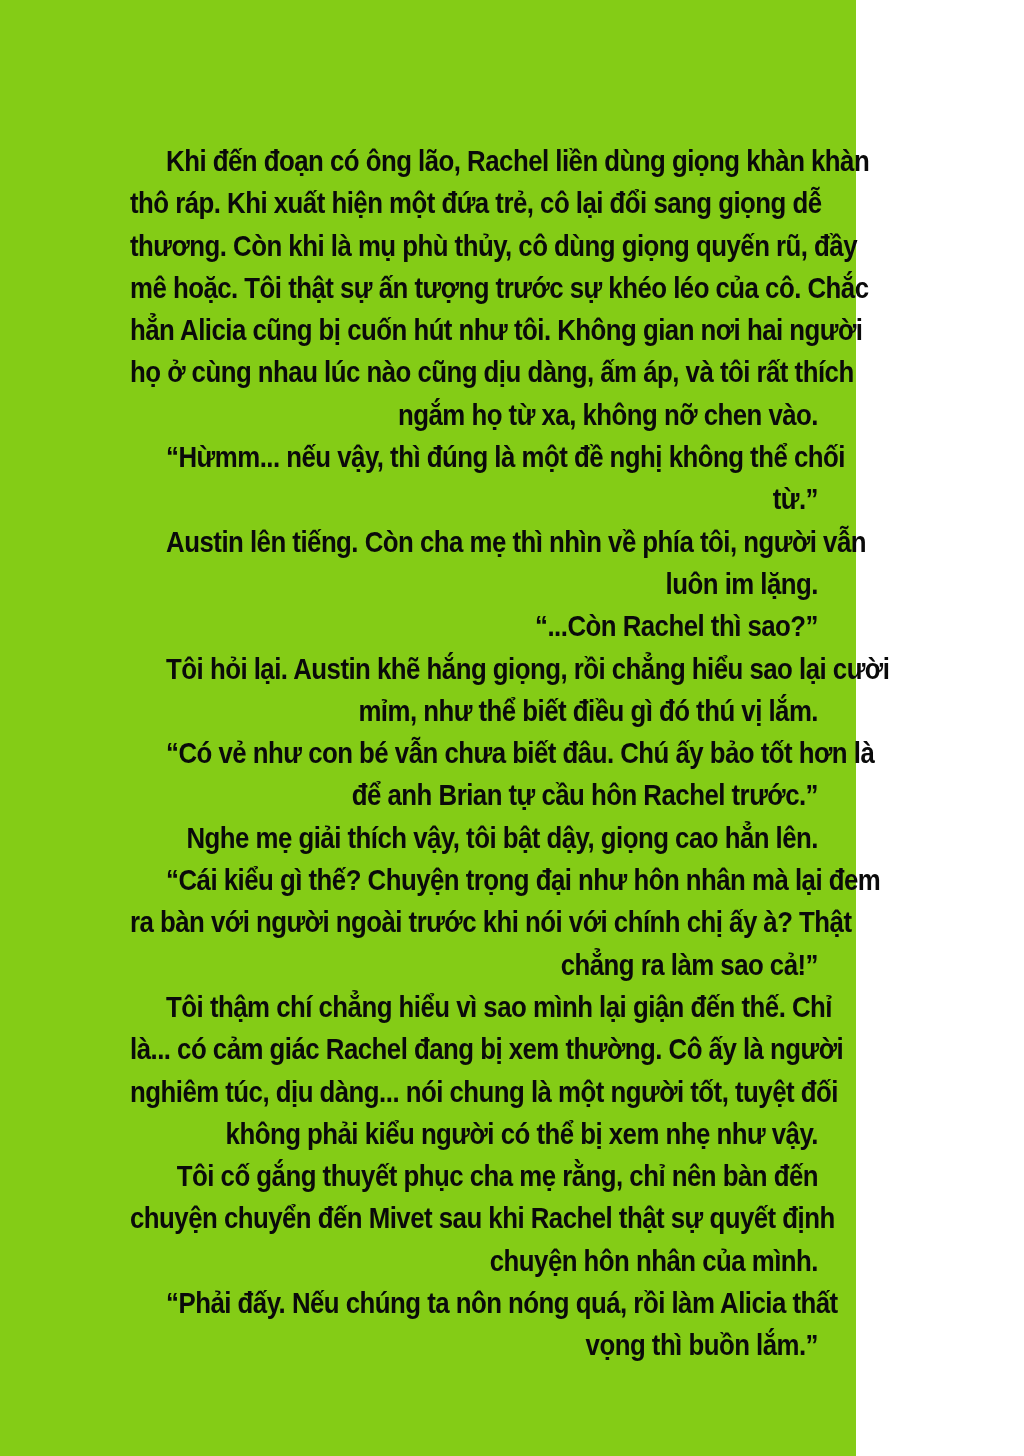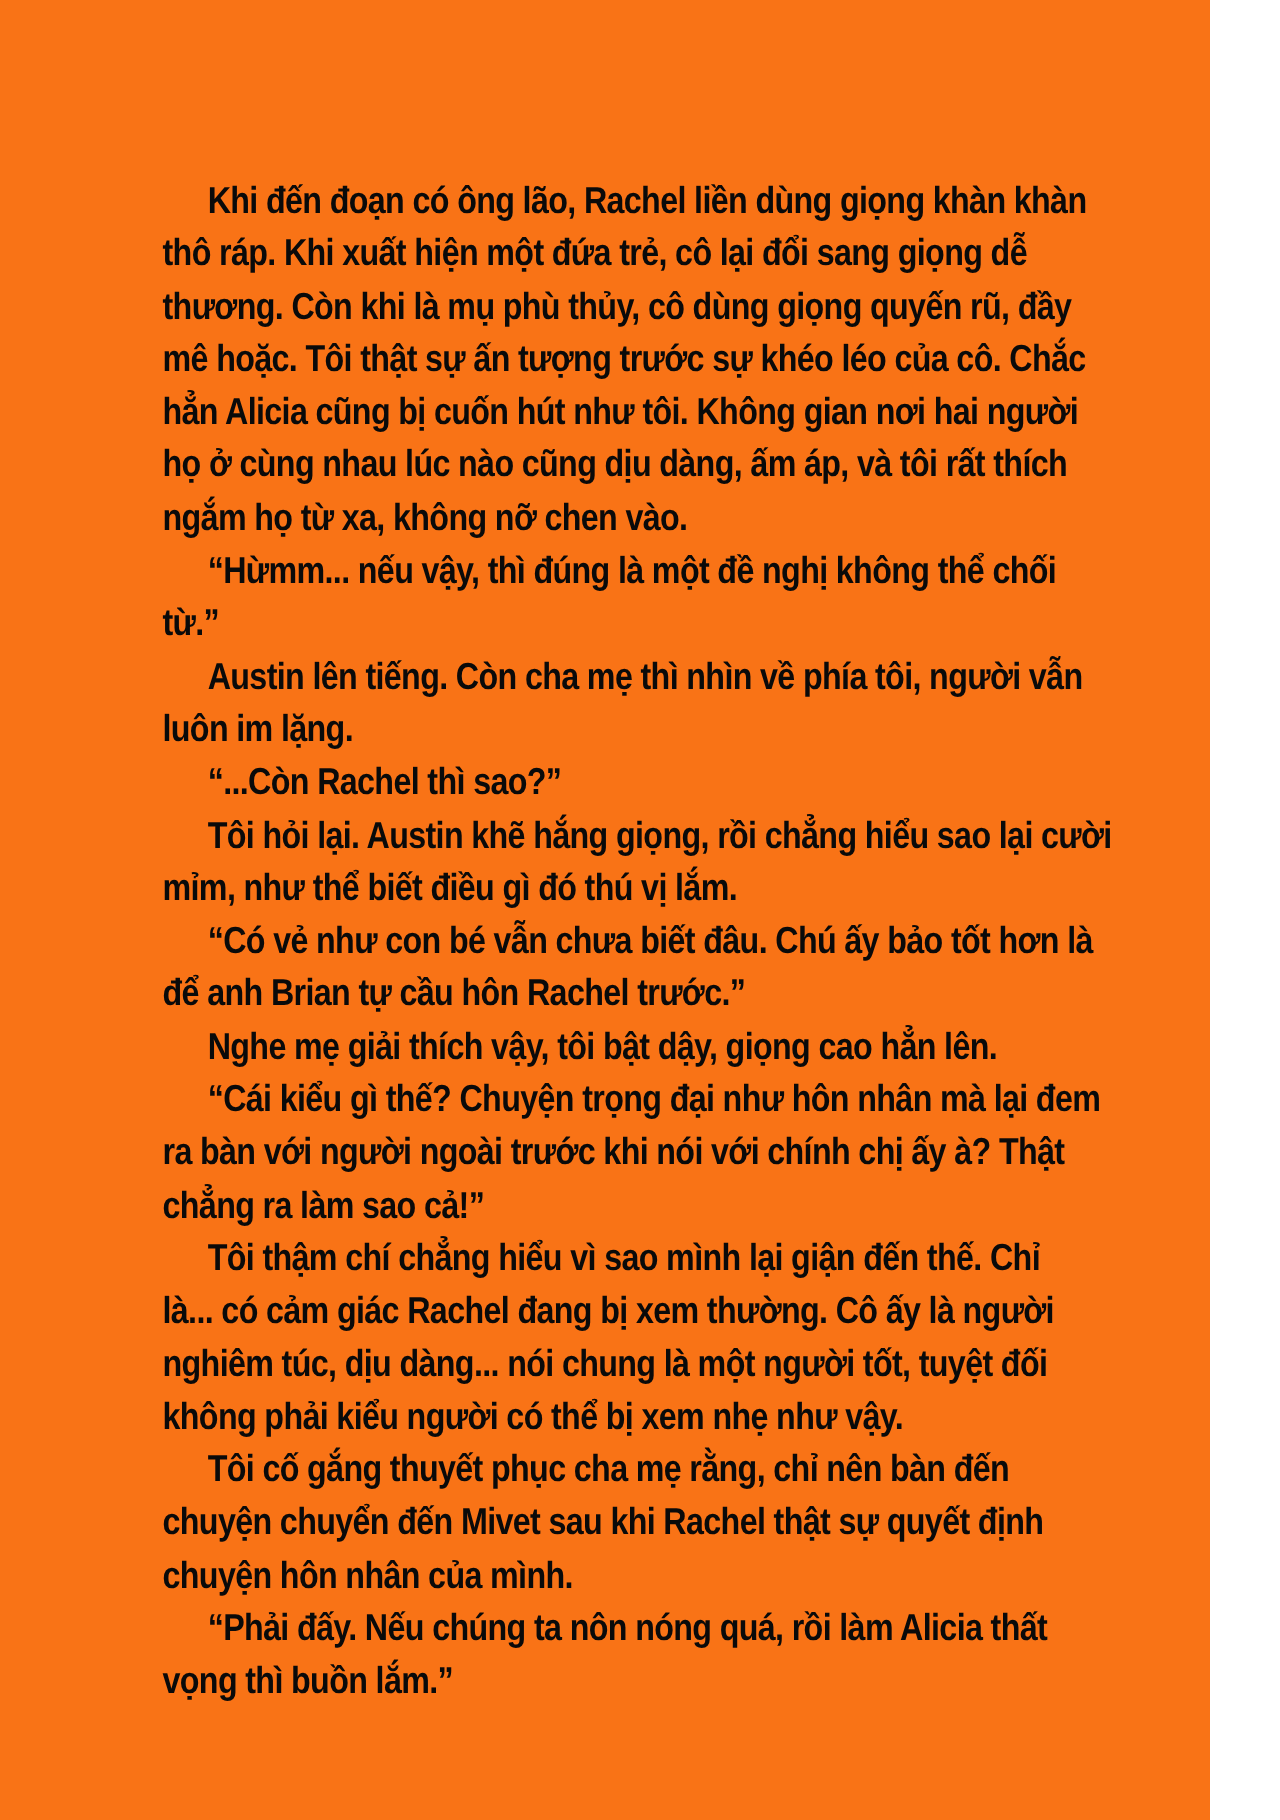--- a/index.html
+++ b/index.html
@@ -10,23 +10,24 @@
     body {
       width: 1024px;
       height: 1456px;
       position: relative;
       overflow: hidden;
     }
     .page {
       position: absolute;
       left: 0;
       top: 0;
-      width: 968px;
+      width: 856px;
       height: 1456px;
-      background: #f97316;
+      background: #84cc16;
+      text-align: right;
     }
     .text-block {
       position: absolute;
       left: 130px;
       top: 140px;
       width: 800px;
     }
     .line {
       display: block;
       height: 42.3px;

